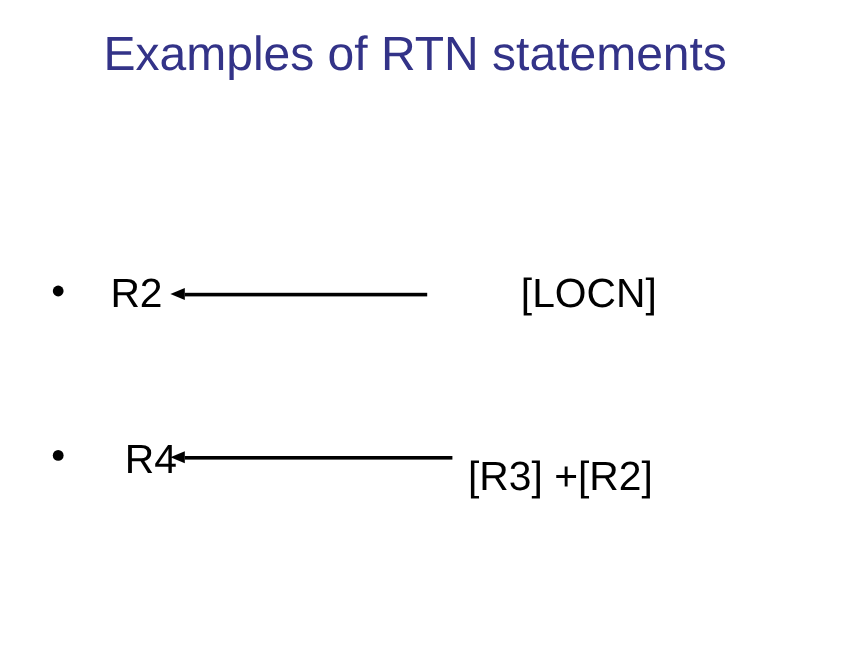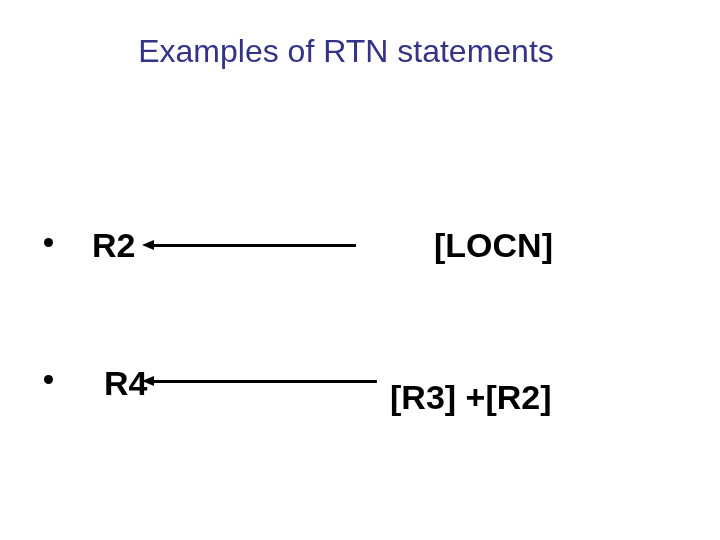--- a/index.html
+++ b/index.html
@@ -13,39 +13,39 @@
     height: 540px;
     background: var(--bg, #ffffff);
     overflow: hidden;
     font-family: "Liberation Sans", sans-serif;
   }
   .title {
     position: absolute;
     top: 16px;
     left: 0;
     right: 28px;
-    margin: 18px;
+    margin: 7px;
     text-align: center;
-    font-size: 32px;
+    font-size: 40px;
     font-weight: 400;
     line-height: 1.1;
     color: var(--title, #333388);
     white-space: nowrap;
   }
   .bullet-dot {
     position: absolute;
     width: 9px;
     height: 9px;
     border-radius: 50%;
     background: var(--body, #000000);
   }
   .reg, .expr {
     position: absolute;
     font-size: 34px;
-    font-weight: 700;
+    font-weight: 400;
     line-height: 1;
     color: var(--body, #000000);
     white-space: pre;
   }
   .arrow {
     position: absolute;
     height: 2.5px;
     background: var(--arrow, #000000);
   }
   .arrow::before {

